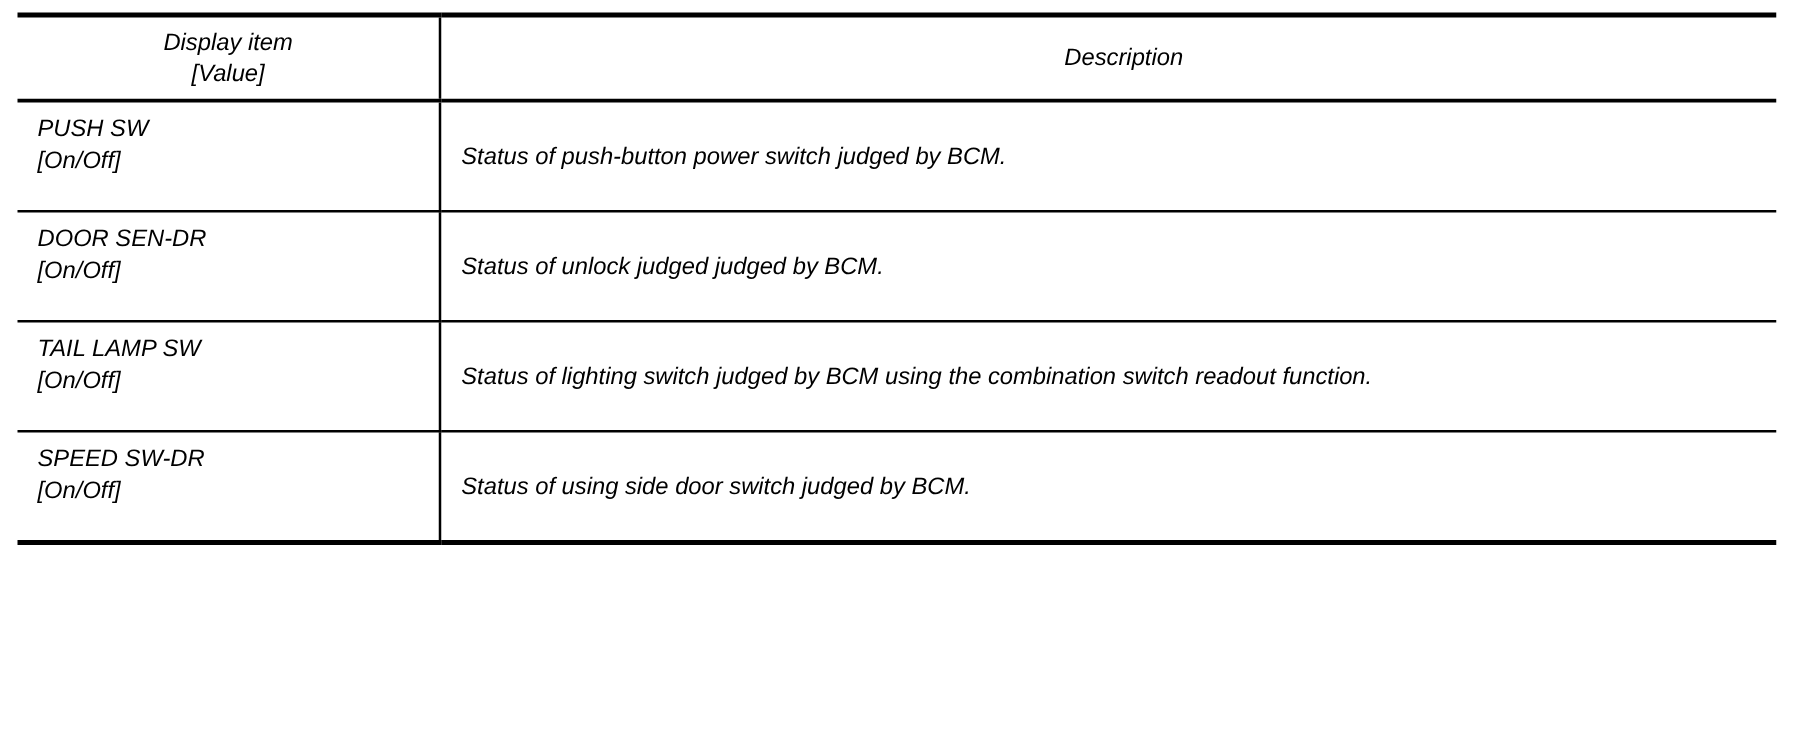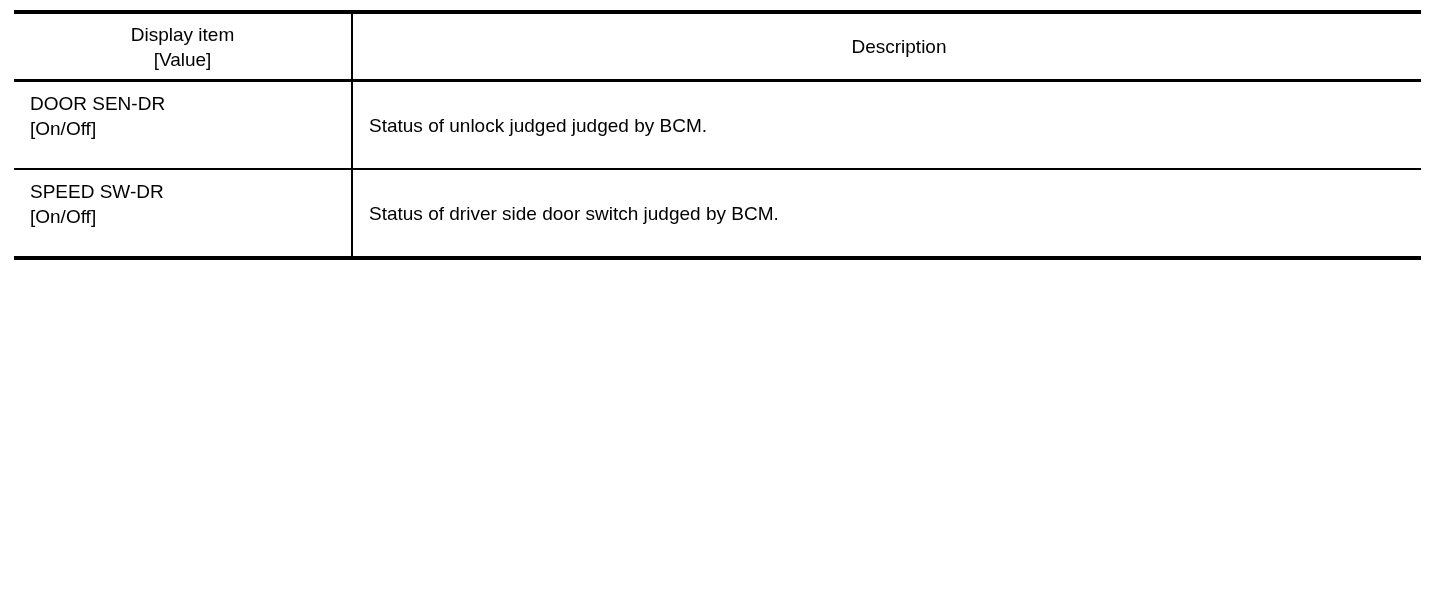--- a/index.html
+++ b/index.html
@@ -14,20 +14,21 @@
     font-family: "Liberation Sans", "DejaVu Sans", sans-serif;
     color: #000000;
     overflow: hidden;
   }
 
   .sheet {
     position: relative;
     width: 1436px;
     height: 602px;
     background: #ffffff;
+    font-style: italic;
   }
 
   
   .data-table {
     position: absolute;
     left: 14px;
     top: 10px;
     width: 1407px;
     border-collapse: collapse;
     table-layout: fixed;
@@ -102,40 +103,58 @@
       <tr class="header-row">
         <th class="cell-item">
           <span class="hdr-line">Display item</span>
           <span class="hdr-line">[Value]</span>
         </th>
         <th class="cell-desc">Description</th>
       </tr>
     </thead>
 
     <tbody>
+      <tr>
+        <td class="cell-item">
+          <span class="item-name">PUSH SW</span>
+          <span class="item-unit">[On/Off]</span>
+        </td>
+        <td class="cell-desc">
+          <span class="desc-text">Status of push-button power switch judged by BCM.</span>
+        </td>
+      </tr>
 
       <tr>
         <td class="cell-item">
           <span class="item-name">DOOR SEN-DR</span>
           <span class="item-unit">[On/Off]</span>
         </td>
         <td class="cell-desc">
           <span class="desc-text">Status of unlock judged judged by BCM.</span>
         </td>
       </tr>
 
 
+      <tr>
+        <td class="cell-item">
+          <span class="item-name">TAIL LAMP SW</span>
+          <span class="item-unit">[On/Off]</span>
+        </td>
+        <td class="cell-desc">
+          <span class="desc-text">Status of lighting switch judged by BCM using the combination switch readout function.</span>
+        </td>
+      </tr>
 
 
       <tr>
         <td class="cell-item">
           <span class="item-name">SPEED SW-DR</span>
           <span class="item-unit">[On/Off]</span>
         </td>
         <td class="cell-desc">
-          <span class="desc-text">Status of driver side door switch judged by BCM.</span>
+          <span class="desc-text">Status of using side door switch judged by BCM.</span>
         </td>
       </tr>
 
     </tbody>
   </table>
 
 </div>
 
 </body></html>

